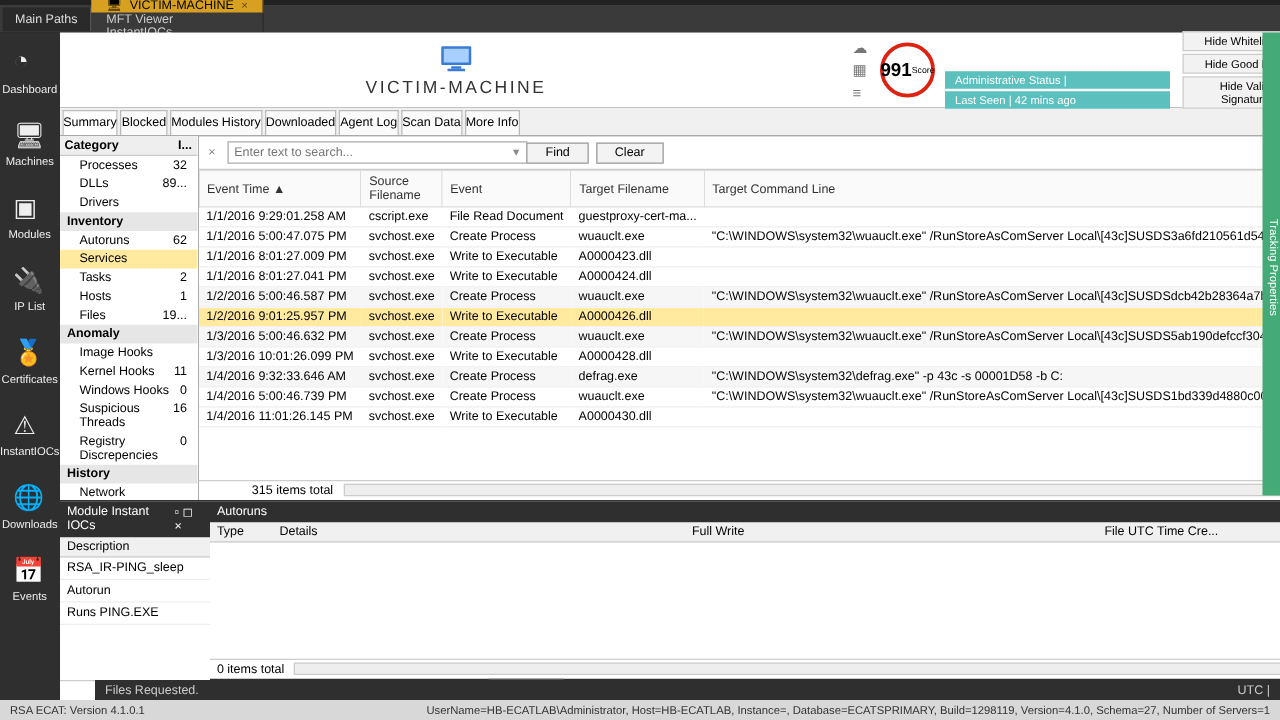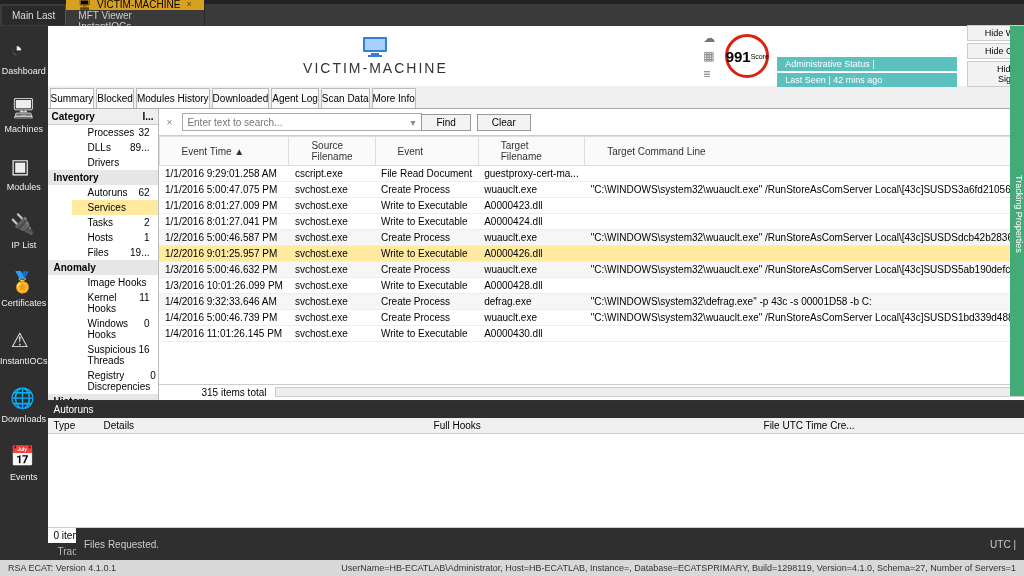--- a/index.html
+++ b/index.html
@@ -27,30 +27,30 @@
 .status-row { background: #5bc0be; color: #fff; font-size: 9px; padding: 2px 8px; width: 180px; }
 .hide-btns { display: flex; flex-direction: column; gap: 2px; }
 .hide-btn { background: #f2f2f2; border: 1px solid #ccc; font-size: 9px; padding: 2px 10px; text-align: center; width: 100px; }
 .subtabs { background: #f0f0f0; border-bottom: 1px solid #aaa; display: flex; }
 .subtab { padding: 4px 0; font-size: 10px; border: 1px solid #bbb; border-bottom: none; background: #fafafa; margin: 2px 0 0 2px; }
 .subtab.active { background: #fff; }
 .mid { display: flex; flex: 1; min-height: 0; }
 .catpanel { width: 111px; border-right: 1px solid #bbb; background: #fff; font-size: 10px; overflow: auto; }
 .cat-head { background: #eee; font-weight: bold; padding: 2px 4px; display: flex; justify-content: space-between; border-bottom: 1px solid #ccc; }
 .cat-group { background: #e6e6e6; font-weight: bold; padding: 2px 6px; }
-.cat-item { padding: 2px 8px 2px 16px; display: flex; justify-content: space-between; margin-left: 24px; }
+.cat-item { padding: 2px 8px 2px 16px; display: flex; justify-content: space-between; }
 .cat-item.sel { background: #ffeaa0; }
 .gridarea { flex: 1; display: flex; flex-direction: column; background: #fff; min-width: 0; }
 .searchrow { display: flex; gap: 6px; align-items: center; padding: 4px; border-bottom: 1px solid #ccc; }
 .searchrow .x { padding: 0 4px; color: #888; }
 .searchrow input { flex: 0 0 240px; height: 18px; border: 1px solid #aaa; padding: 1px 4px; font-size: 10px; }
 .sbtn { border: 1px solid #999; background: #f3f3f3; padding: 2px 14px; font-size: 10px; }
 .grid { flex: 1; overflow: auto; font-size: 10px; }
 .grid table { border-collapse: collapse; width: 100%; }
-.grid th { text-align: left; padding: 3px 22px; border: 1px solid #ddd; background: #fafafa; font-weight: normal; color: #333; position: sticky; top: 0; }
+.grid th { text-align: left; padding: 3px 6px; border: 1px solid #ddd; background: #fafafa; font-weight: normal; color: #333; position: sticky; top: 0; }
 .grid td { padding: 2px 6px; border-bottom: 1px solid #eee; white-space: nowrap; overflow: hidden; }
 .grid tr.hover { background: #ffeaa0; }
 .grid tr.alt { background: #f6f6f6; }
 .gridfoot { border-top: 1px solid #ccc; padding: 2px 8px; text-align: right; font-size: 10px; display: flex; }
 .gridfoot .cnt { width: 100px; text-align: right; }
 .gridfoot .bar { flex: 1; height: 10px; background: #eee; margin-left: 8px; border: 1px solid #ccc; }
 .bottom { display: flex; height: 160px; border-top: 1px solid #333; }
 .b-left { width: 120px; background: #fff; display: flex; flex-direction: column; }
 .b-left .hd { background: #2f2f2f; color: #fff; font-size: 10px; padding: 3px 6px; display: flex; justify-content: space-between; }
 .b-left .colh { background: #f0f0f0; padding: 2px 6px; font-size: 10px; border-bottom: 1px solid #ccc; }
@@ -58,31 +58,31 @@
 .b-left .ft { margin-top: auto; border-top: 1px solid #ccc; padding: 2px 6px; text-align: right; font-size: 10px; }
 .b-right { flex: 1; background: #fff; display: flex; flex-direction: column; }
 .b-right .hd { background: #2f2f2f; color: #fff; font-size: 10px; padding: 3px 6px; display: flex; justify-content: space-between; }
 .b-right .cols { display: flex; background: #f0f0f0; font-size: 10px; border-bottom: 1px solid #ccc; }
 .b-right .cols span { padding: 2px 6px; }
 .b-right .fill { flex: 1; }
 .b-right .ft { border-top: 1px solid #ccc; padding: 2px 6px; font-size: 10px; display: flex; }
 .b-right .tabs { background: #2f2f2f; display: flex; color: #bbb; font-size: 10px; }
 .b-right .tabs span { padding: 3px 10px; }
 .b-right .tabs span.on { background: #555; color: #fff; }
-.statusbar { position: absolute; bottom: 16px; left: 76px; right: 0; height: 32px; background: #2f2f2f; color: #ccc; font-size: 10px; display: flex; align-items: center; padding: 0 8px; justify-content: space-between; }
+.statusbar { position: absolute; bottom: 16px; left: 76px; right: 0; height: 16px; background: #2f2f2f; color: #ccc; font-size: 10px; display: flex; align-items: center; padding: 0 8px; justify-content: space-between; }
 .versionbar { position: absolute; bottom: 0; left: 0; right: 0; height: 16px; background: #d8d8d8; color: #333; font-size: 9px; display: flex; align-items: center; padding: 0 8px; justify-content: space-between; }
 .rightrail { position: absolute; right: 0; top: 26px; width: 14px; height: 370px; background: #4a7; writing-mode: vertical-rl; font-size: 9px; color: #fff; text-align: center; padding-top: 6px; }
 .small-icons { display: flex; flex-direction: column; gap: 4px; color: #777; font-size: 12px; }
 </style>
 </head>
 <body>
 
 <div class="menubar"></div>
 <div class="tabstrip">
-  <div class="main-menu-btn">Main Last</div>
+  <div class="main-menu-btn">Main Paths</div>
   <div id="tabs">
       <div class="tab active">
         <span>🖥</span>
         <span>VICTIM-MACHINE</span>
         <span class="closex">×</span>
       </div>
       <div class="tab">
         <span>MFT Viewer</span>
       </div>
       <div class="tab">
@@ -346,28 +346,41 @@
             </table>
         </div>
         <div class="gridfoot">
           <span class="cnt">315 items total</span>
           <div class="bar"></div>
         </div>
       </div>
     </div>
 
     <div class="bottom">
+      <div class="b-left">
+        <div class="hd">
+            <span>Module Instant IOCs</span>
+            <span>▫ ◻ ×</span>
+          </div>
+        <div class="colh">Description</div>
+        <div id="iocrows">
+            <div class="row">RSA_IR-PING_sleep</div>
+            <div class="row">Autorun</div>
+            <div class="row">Runs PING.EXE</div>
+          </div>
+        <div class="ft">3 items total</div>
+      </div>
       <div class="b-right">
         <div class="hd">
             <span>Autoruns</span>
           </div>
         <div class="cols" id="arcols">
             <span style="width: 50px;">Type</span>
             <span style="width: 330px;">Details</span>
-            <span style="width: 330px;">Full Hooks</span>
+            <span style="width: 330px;">Full Write</span>
             <span style="width: 110px;">File UTC Time Cre...</span>
           </div>
         <div class="fill"></div>
         <div class="ft">
             <span>0 items total</span>
             <div style="flex:1;height:10px;background:#eee;margin-left:8px;border:1px solid #ccc;"></div>
           </div>
         <div class="tabs" id="artabs">
             <span>Tracking</span>
             <span>Network</span>

